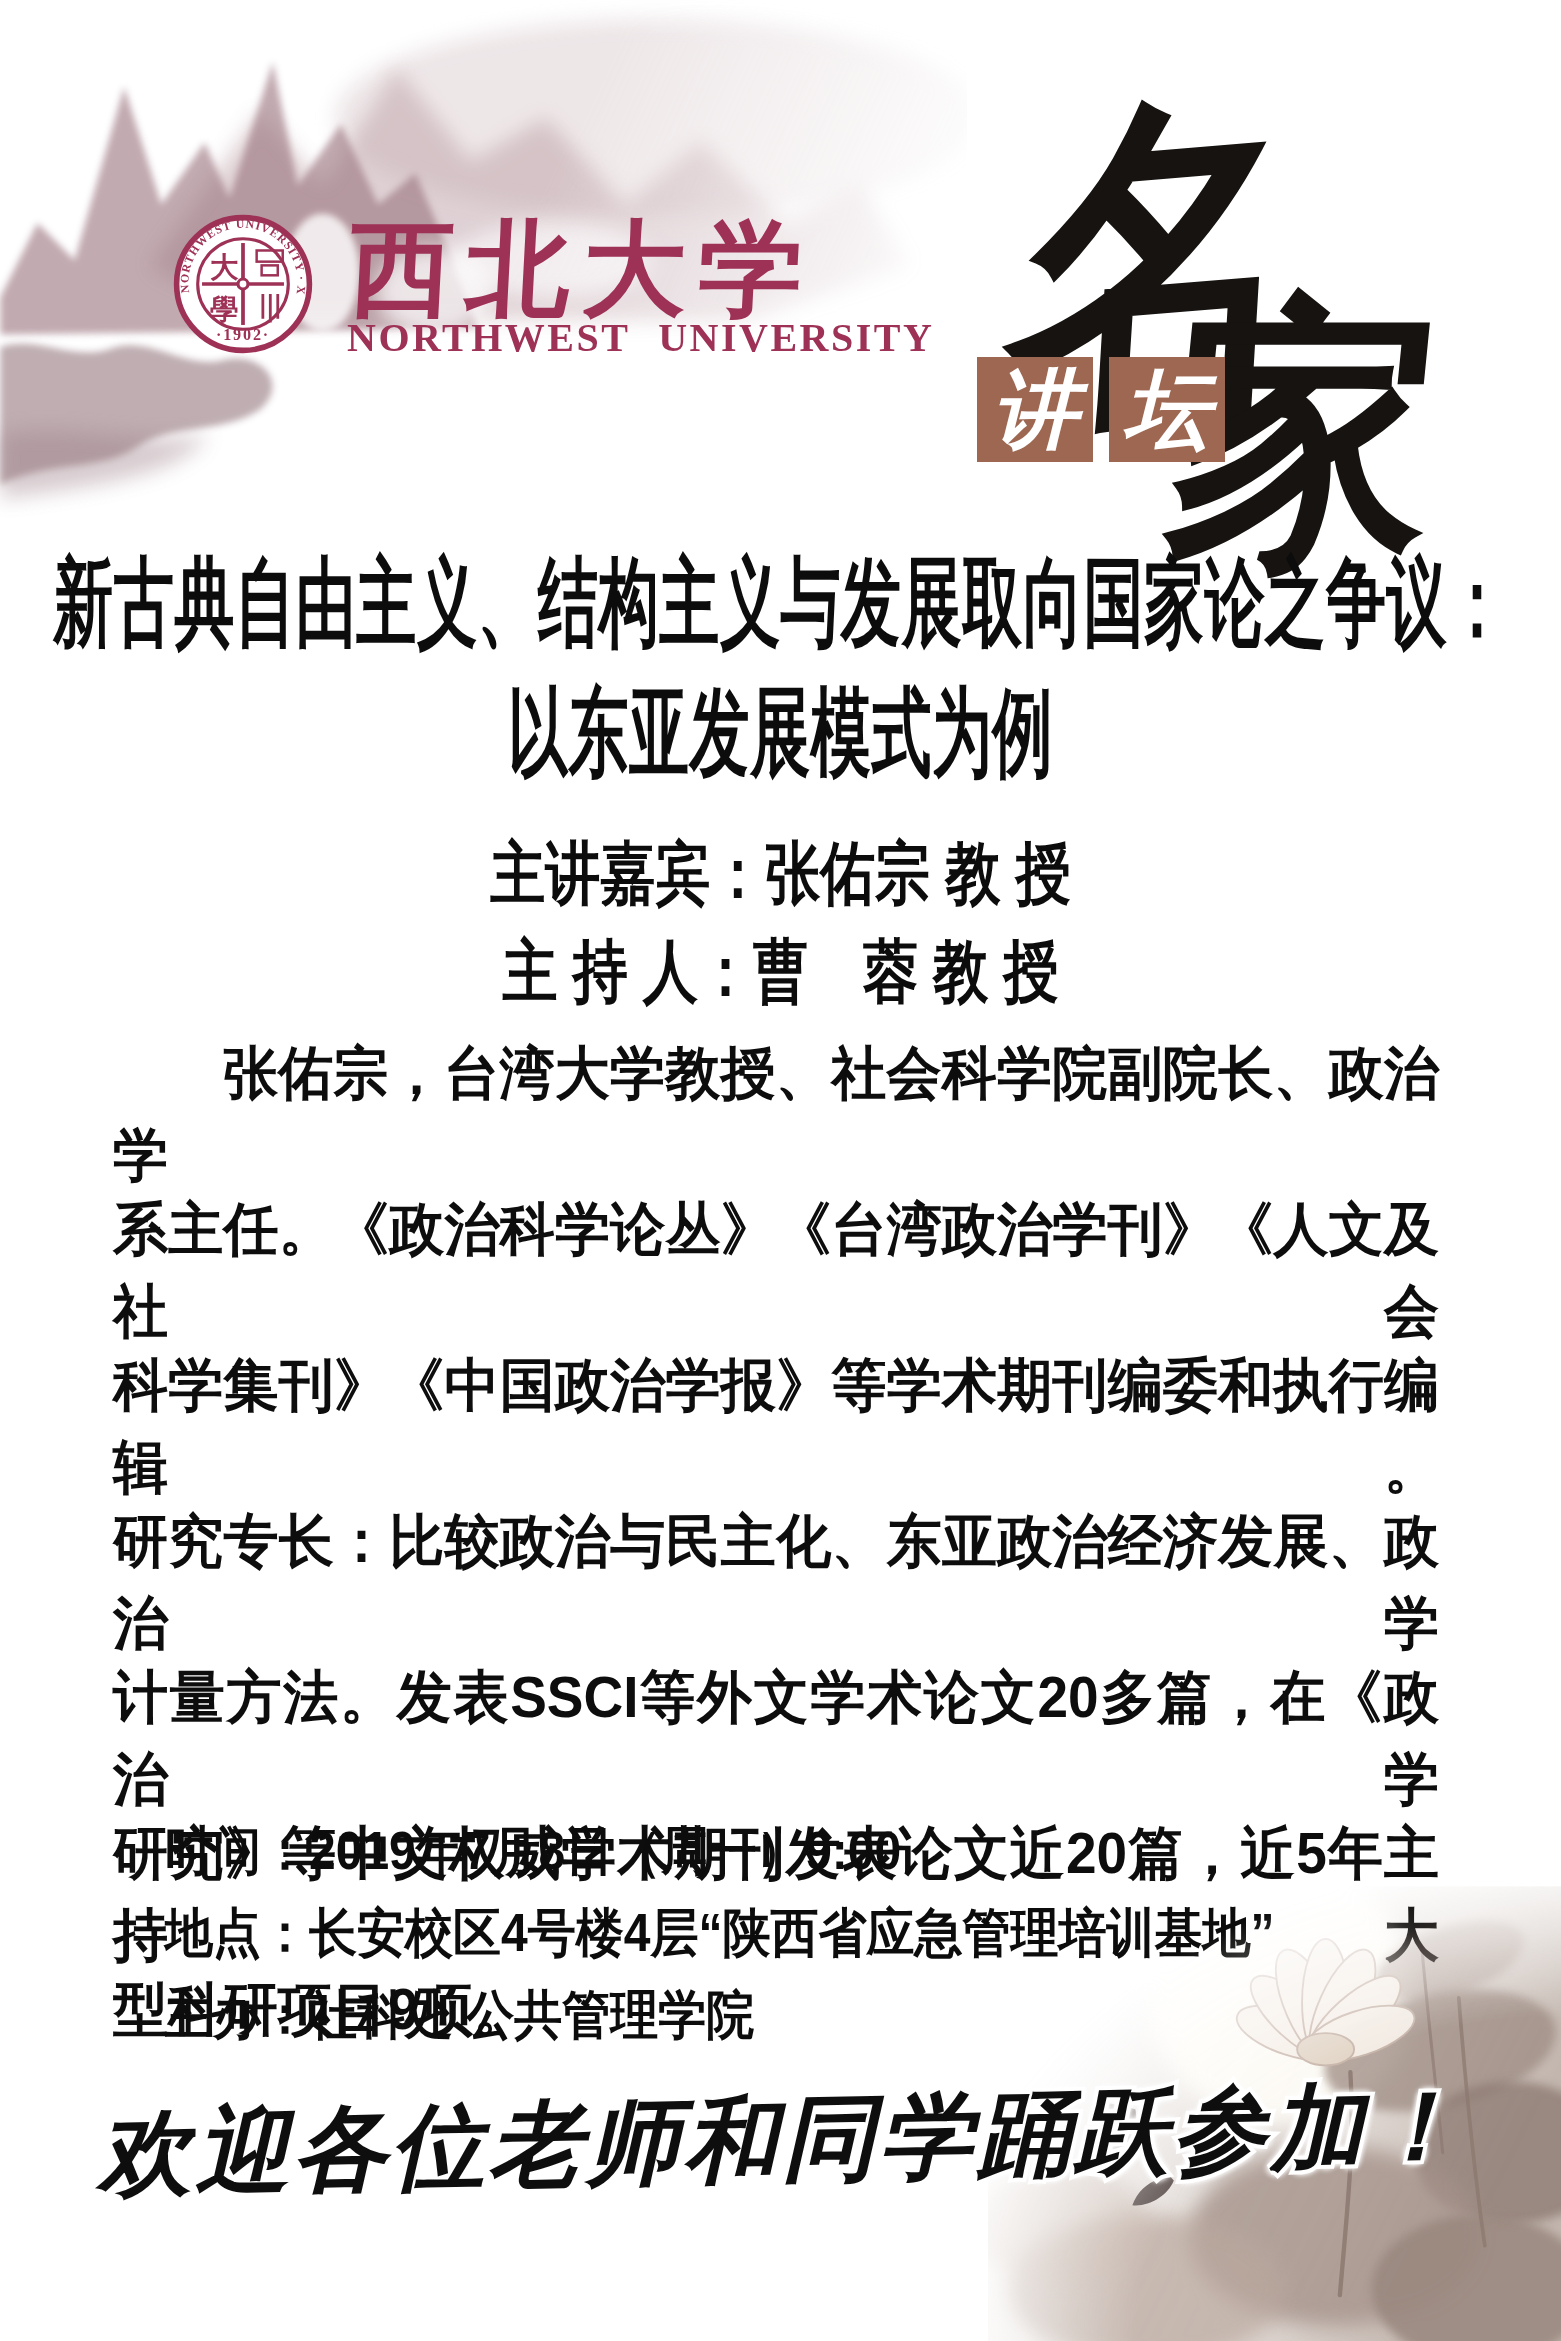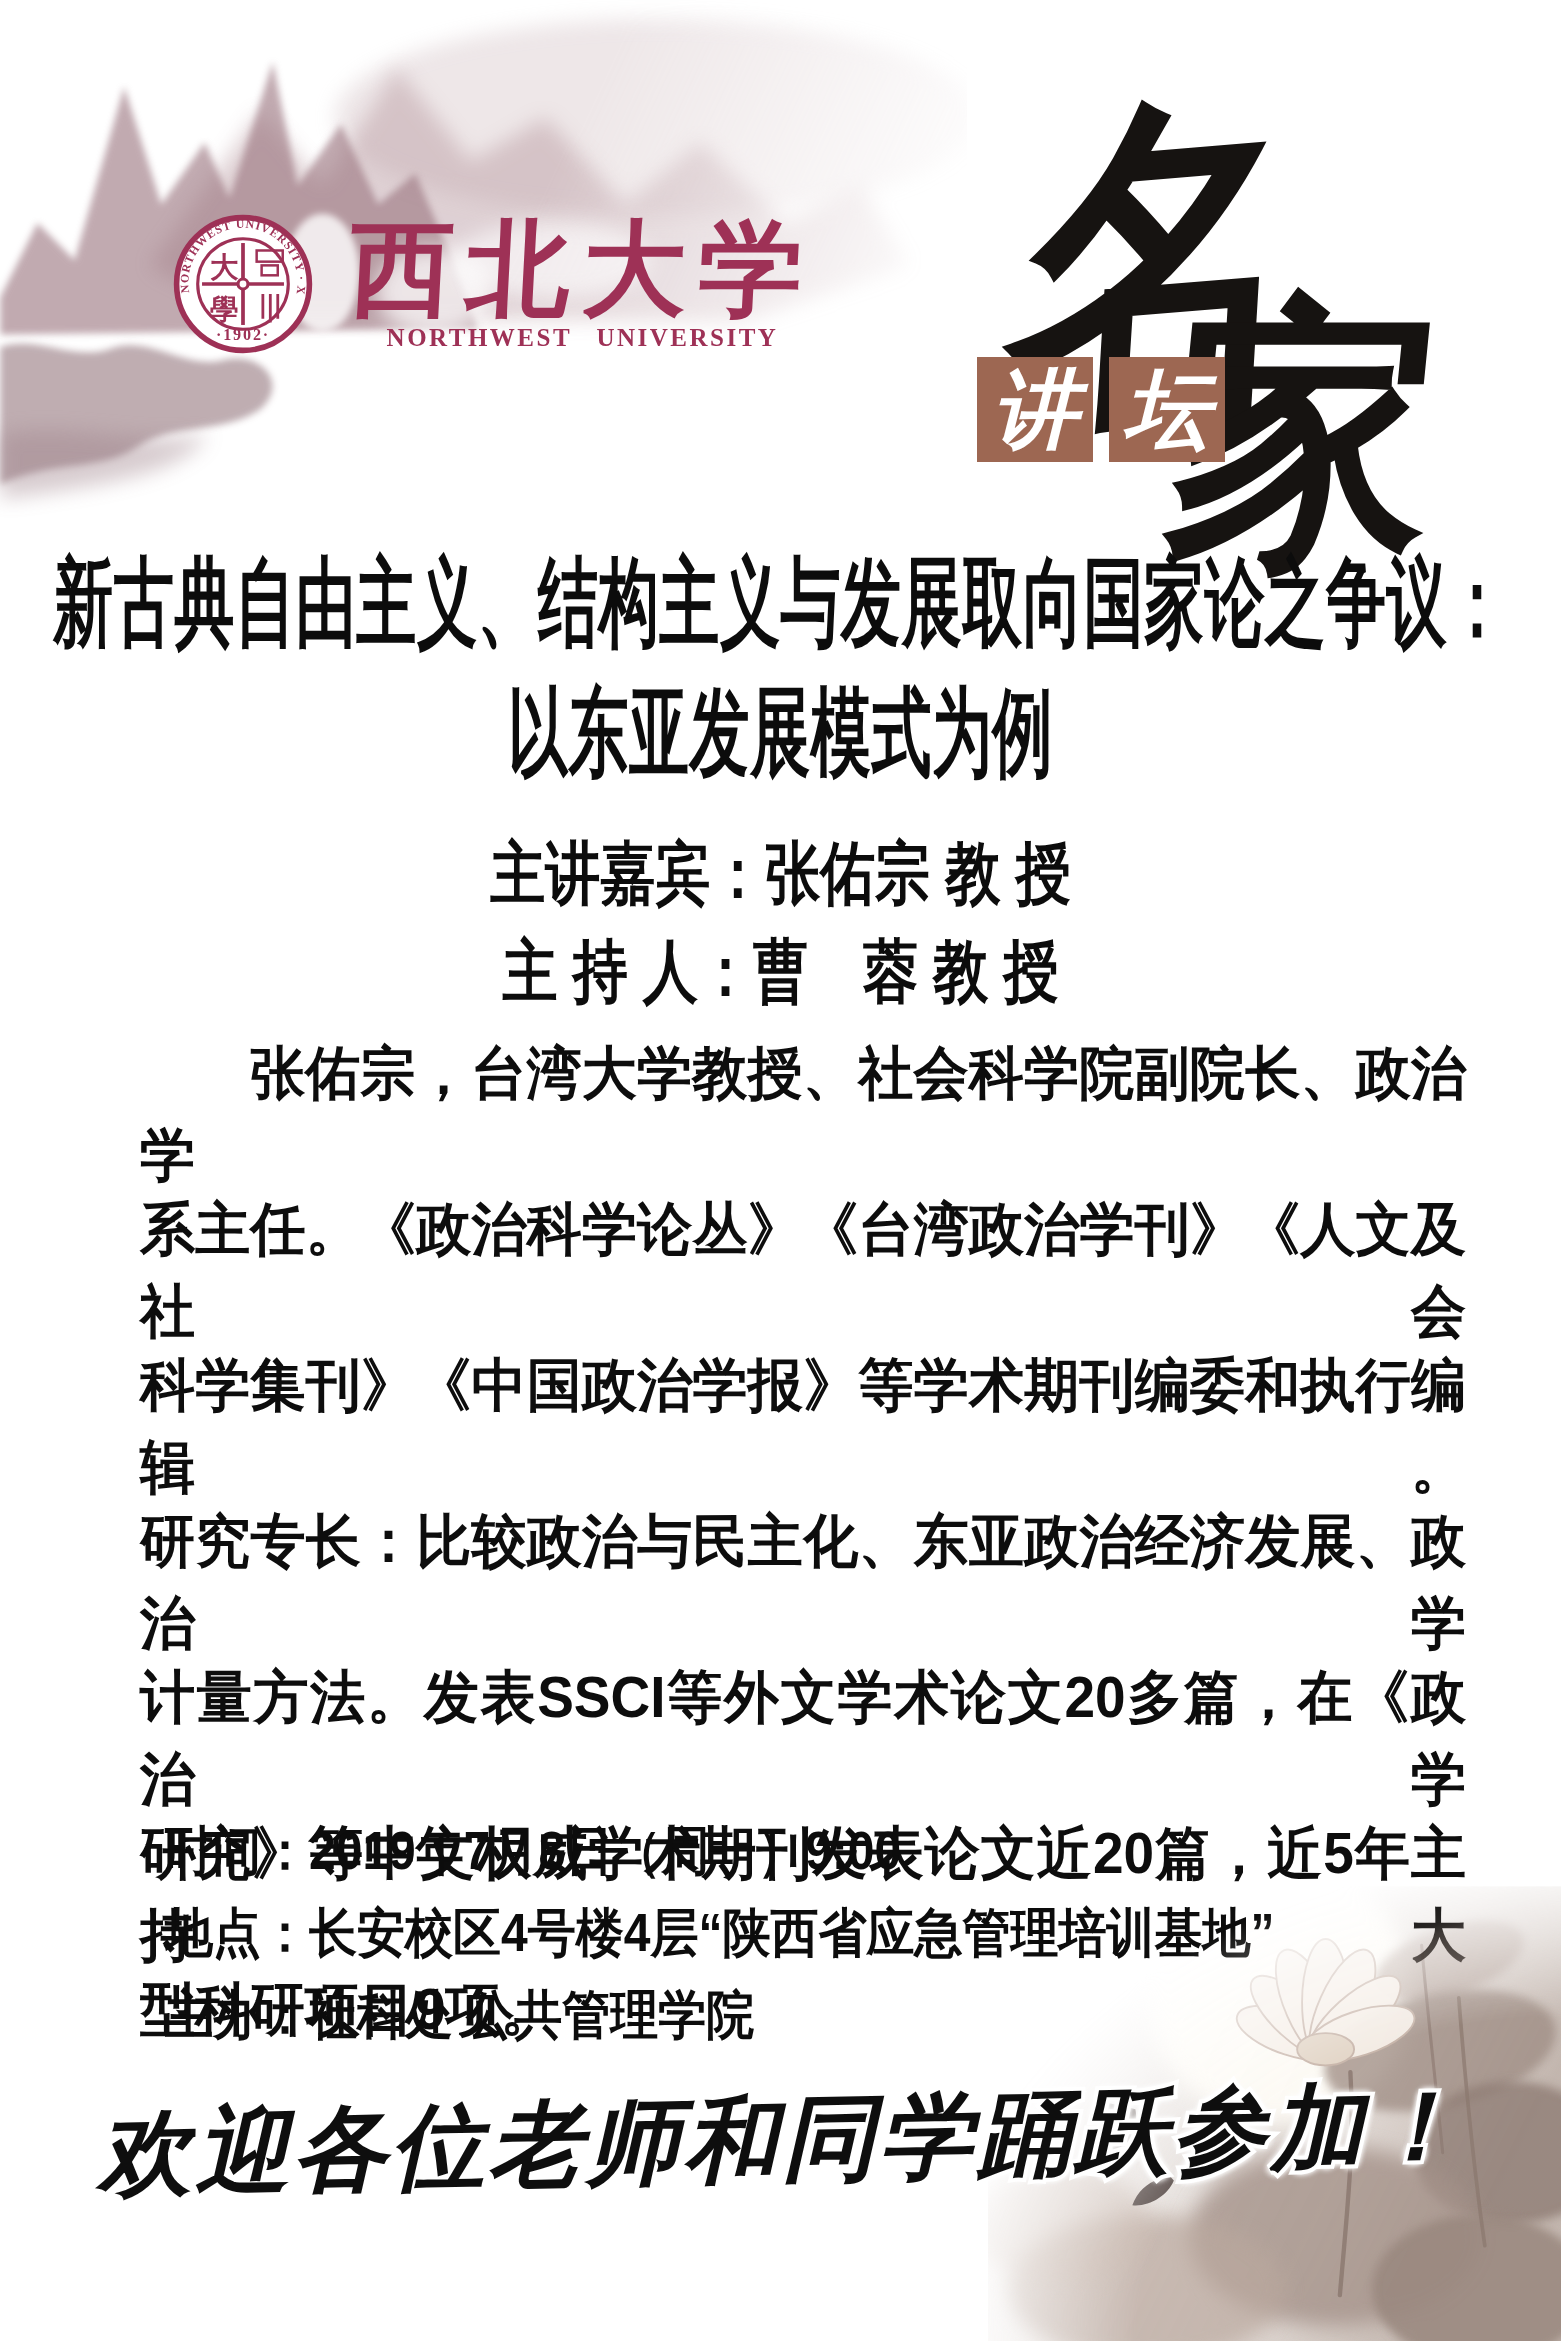--- a/index.html
+++ b/index.html
@@ -27,21 +27,21 @@
   #cn-name {
     left:347px; top:213px; width:471px; height:112px;
     font-family:"DejaVu Serif", serif;
     font-size:104px; line-height:112px; font-weight:900;
     color:#9e3156; text-align:center; letter-spacing:12.4px;
     transform:skewX(-3deg);
   }
   #en-name {
     left:347px; top:322px; width:471px;
     font-family:"Liberation Serif", serif;
-    font-size:25px; line-height:32px; font-weight:700;
+    font-size:40px; line-height:32px; font-weight:700;
     color:#9e3156; text-align:center;
     letter-spacing:2.5px; word-spacing:16px;
     white-space:nowrap;
   }
 
   
   .big-callig {
     font-family:"DejaVu Serif", serif;
     font-weight:900; color:#161311;
     line-height:1; white-space:nowrap;
@@ -74,21 +74,21 @@
     left:0; width:1561px; text-align:center;
     font-weight:900; color:#0c0c0c;
     font-size:55px; line-height:57px;
     transform:scaleY(1.25); transform-origin:center top;
     white-space:nowrap;
   }
   #guest-line { top:838px; }
   #host-line  { top:936px; }
 
   
-  #bio { left:140px; top:1032px; width:1326px; }
+  #bio { left:113px; top:1032px; width:1326px; }
   .bio-line {
     font-size:55px; line-height:78px; font-weight:700;
     color:#0d0d0d;
     text-align:justify; text-align-last:justify;
     transform:scaleY(1.05); transform-origin:center top;
   }
   .bio-line.first { text-indent:2em; }
   .bio-line.last  { text-align-last:left; }
 
   

